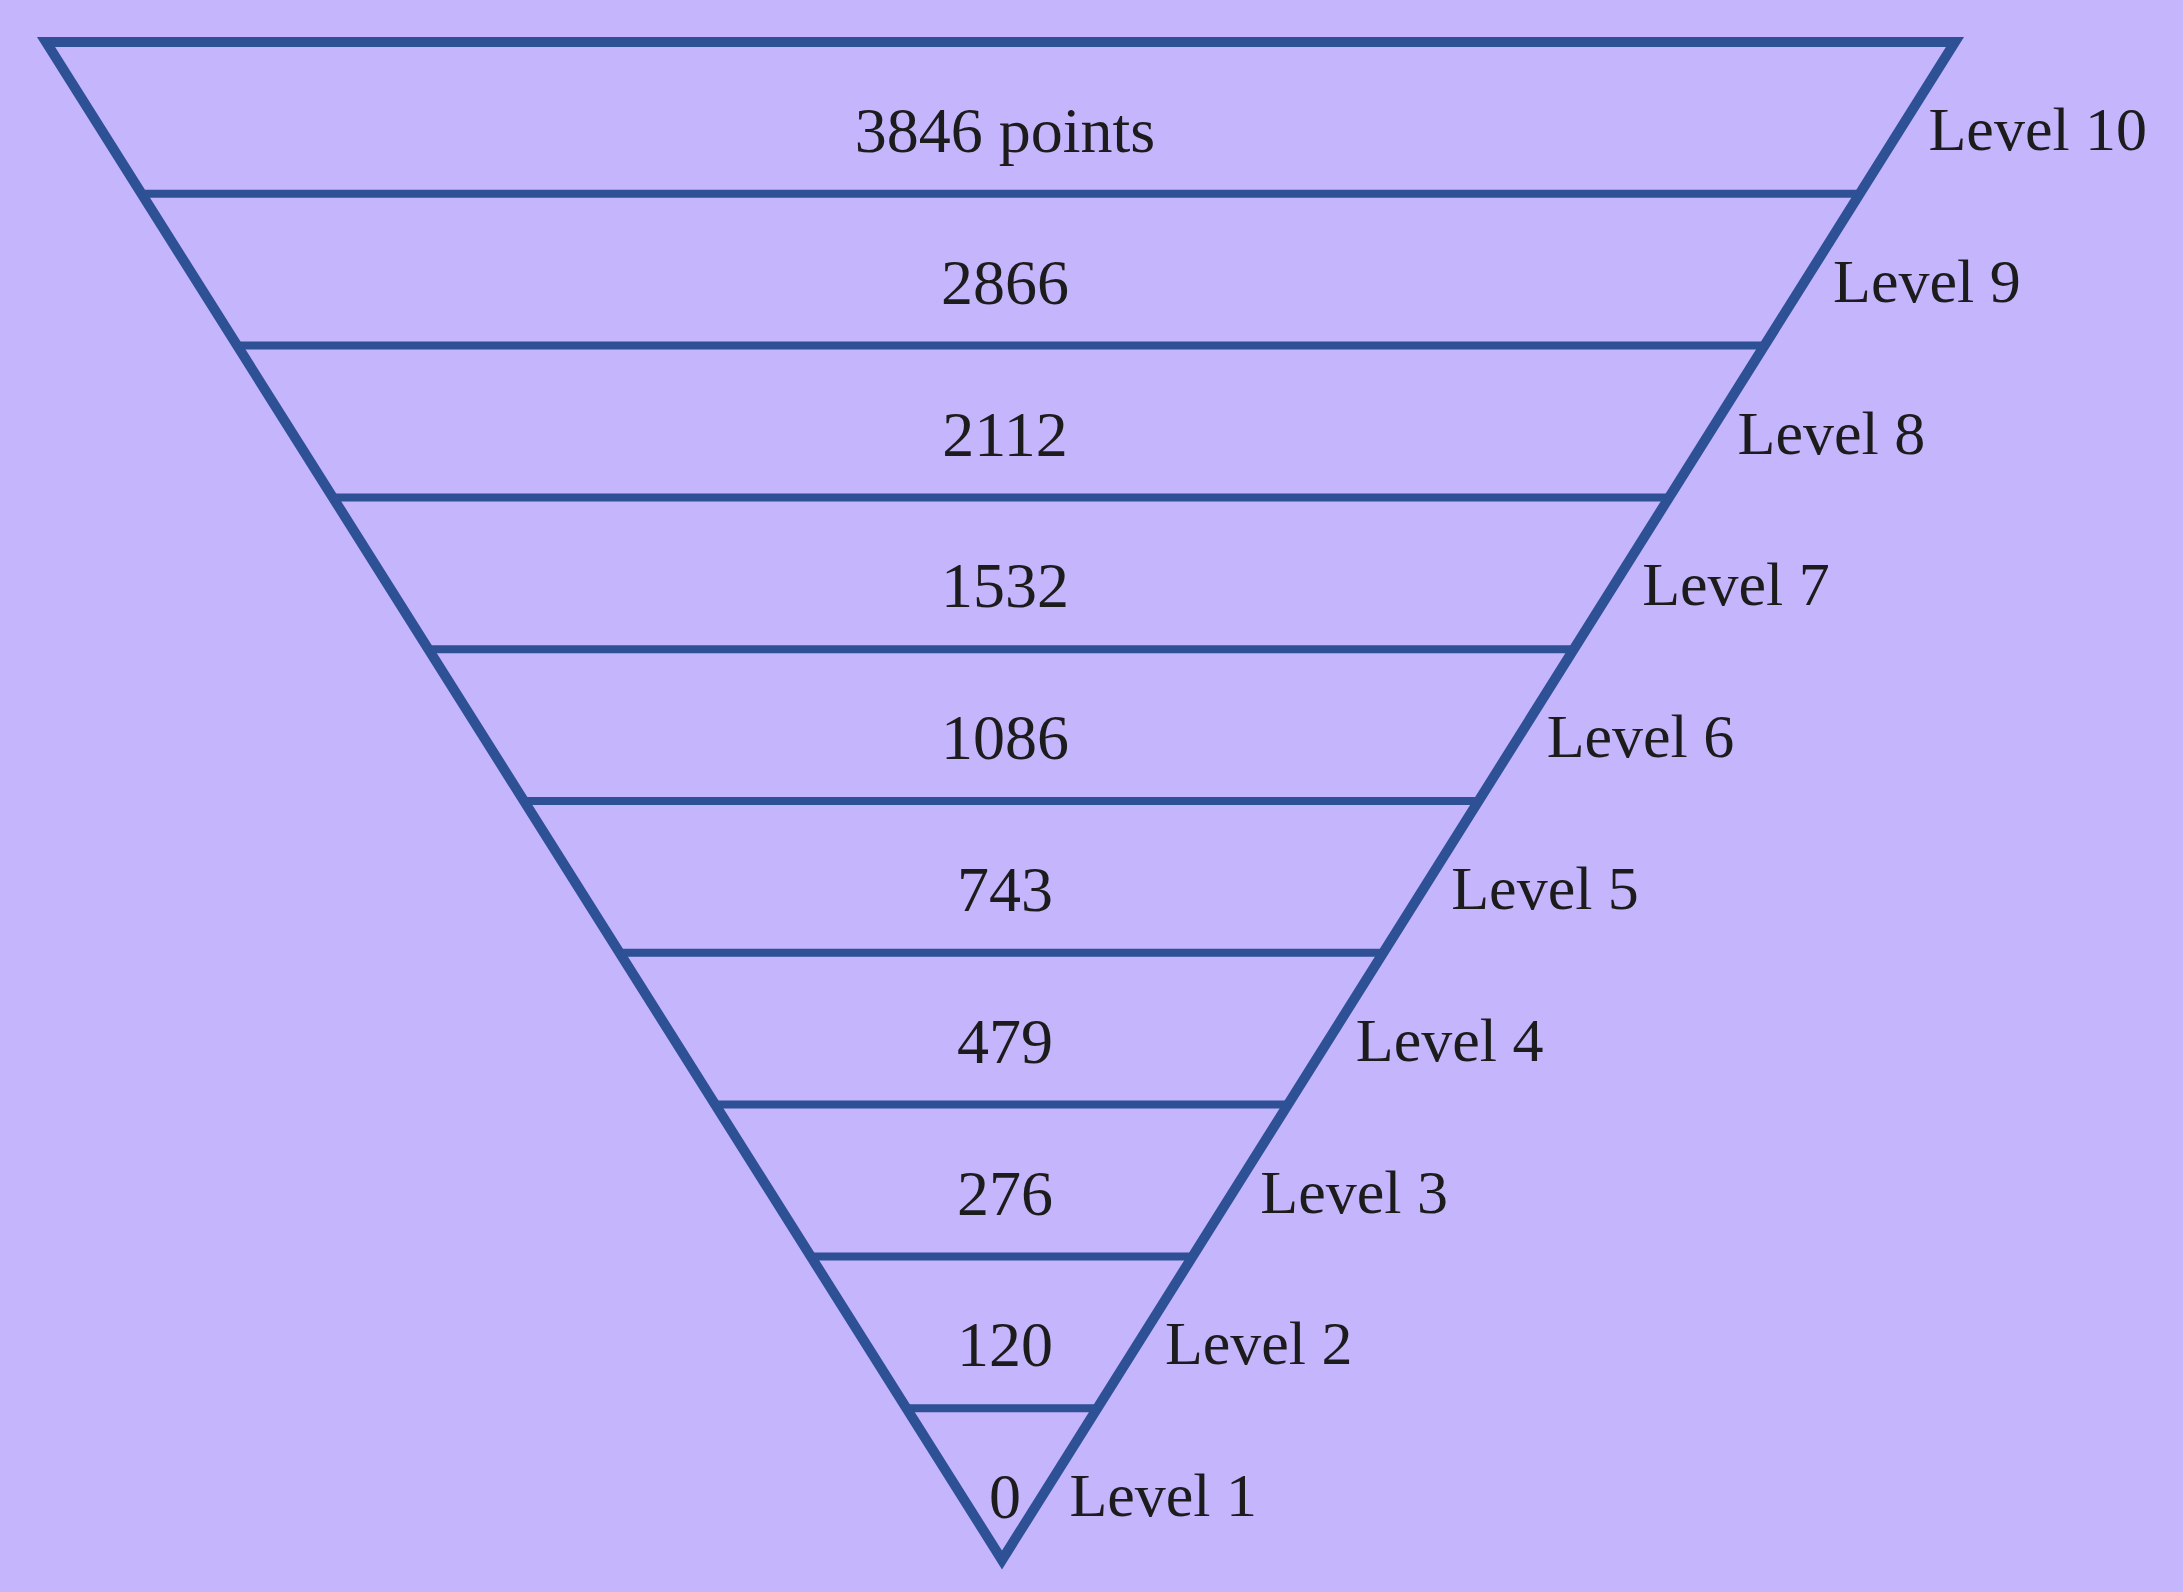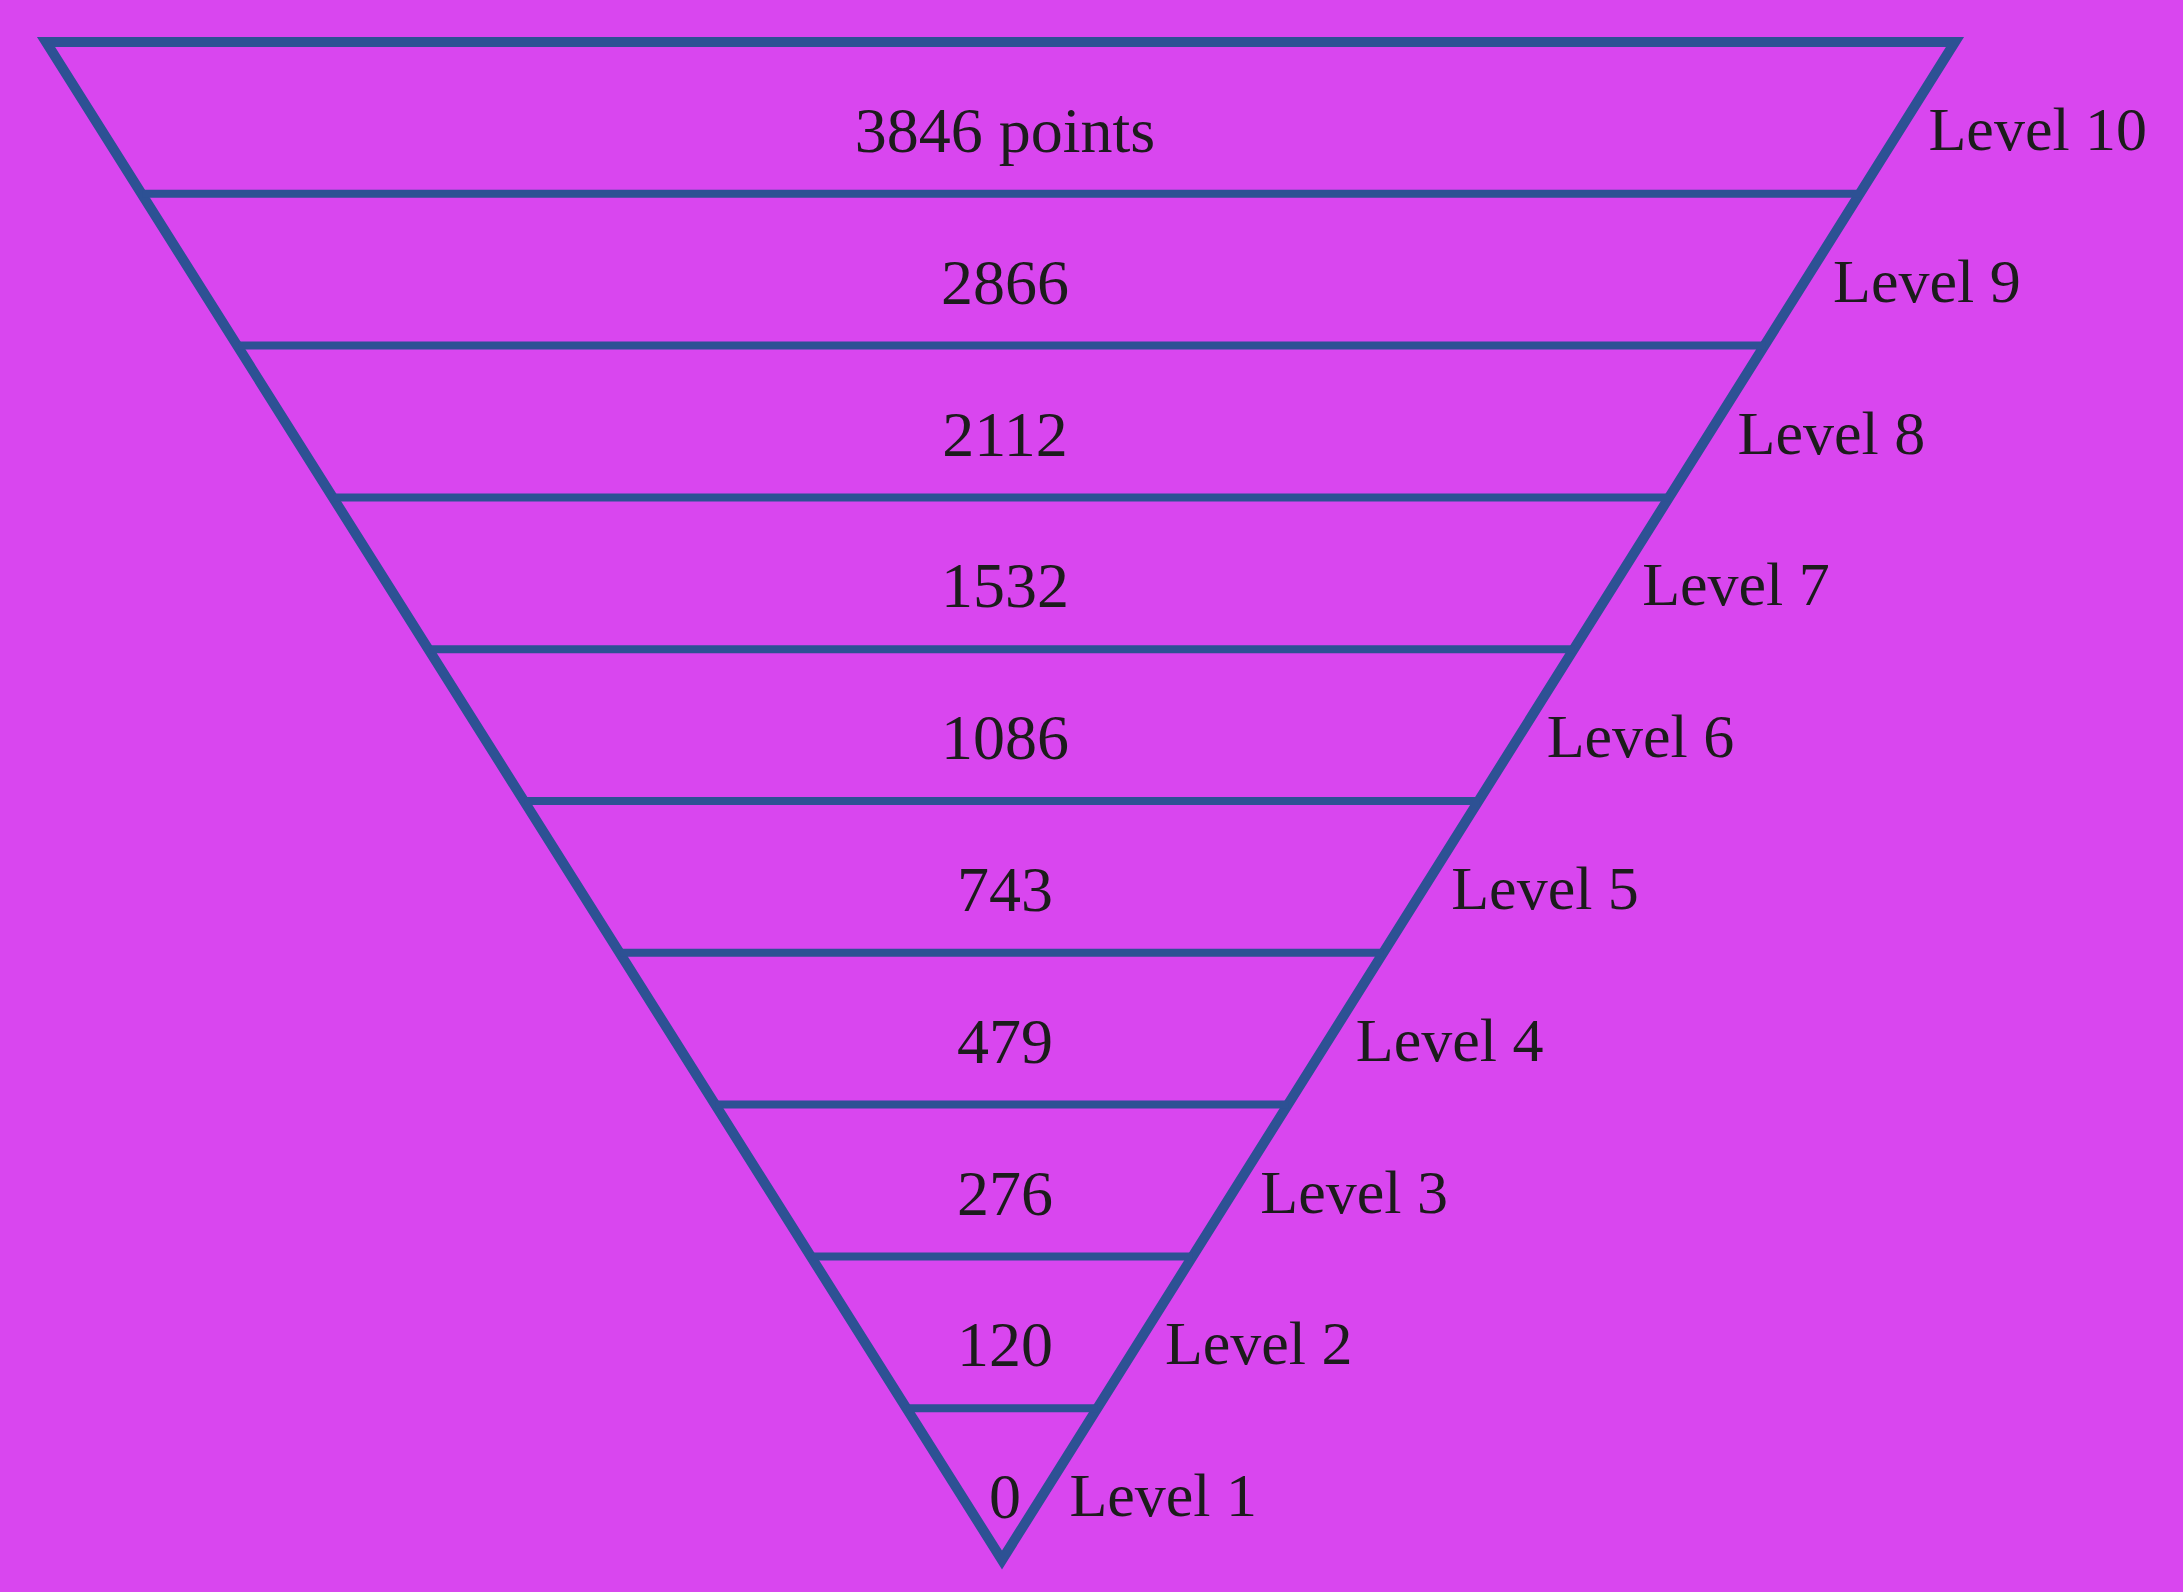--- a/index.html
+++ b/index.html
@@ -3,21 +3,21 @@
 <meta charset="utf-8">
 <style>
   html, body {
     margin: 0;
     padding: 0;
     background: #ffffff;
   }
   .figure-wrap {
     width: 2183px;
     height: 1592px;
-    background: #d946ef;
+    background: #c4b5fd;
     overflow: hidden;
   }
   svg {
     display: block;
     width: 2183px;
     height: 1592px;
     font-family: "Liberation Serif", "DejaVu Serif", serif;
   }
   .level-value {
     font-size: 64px;

